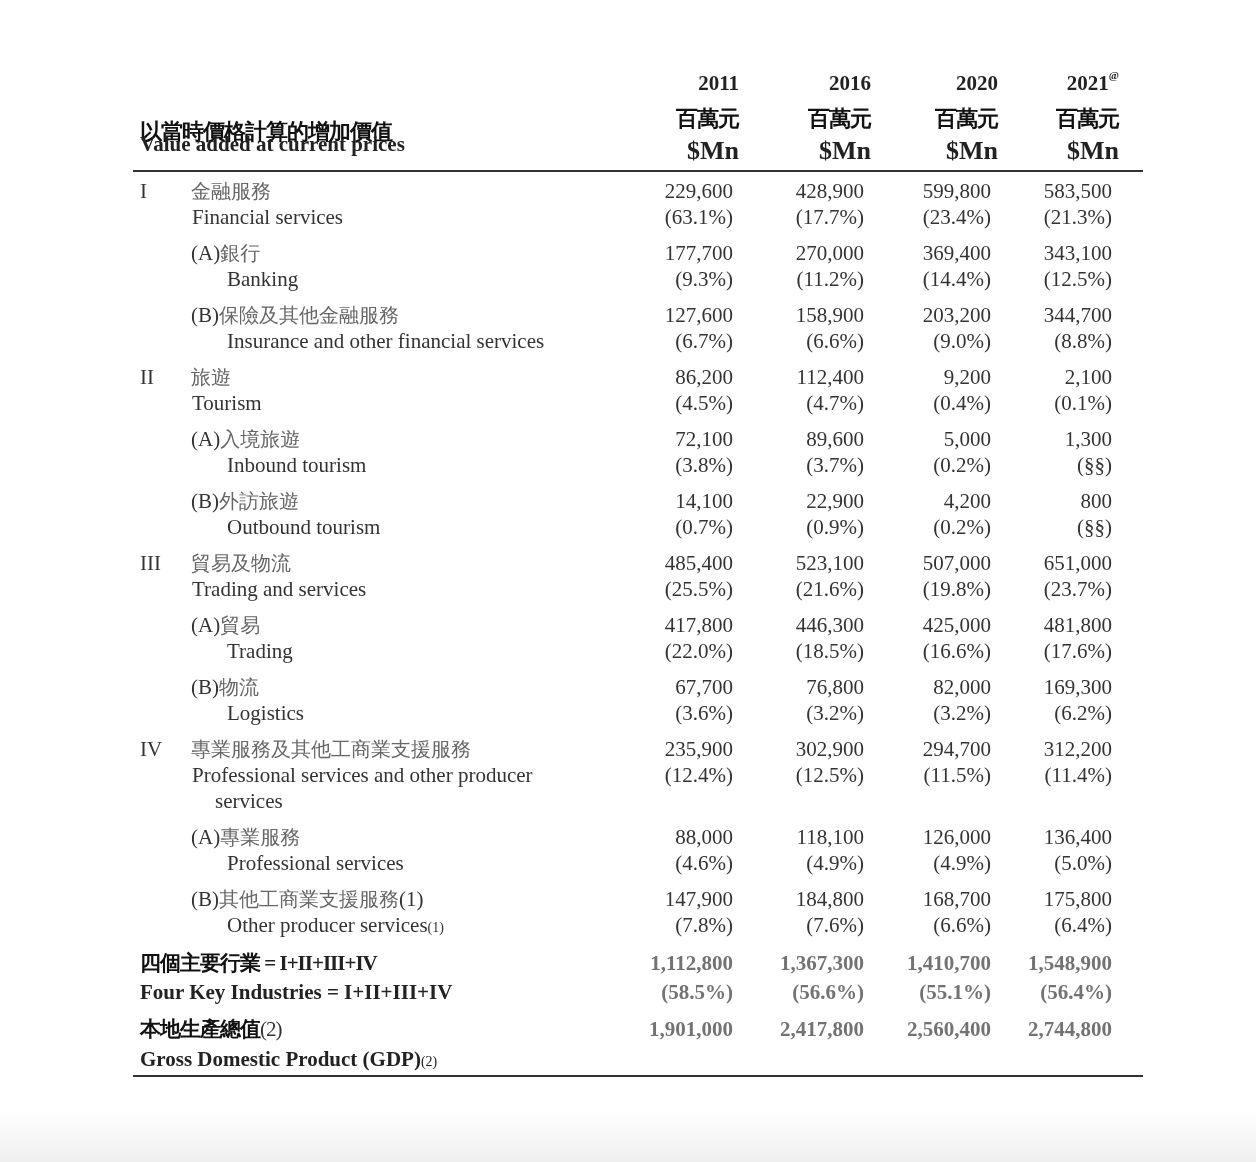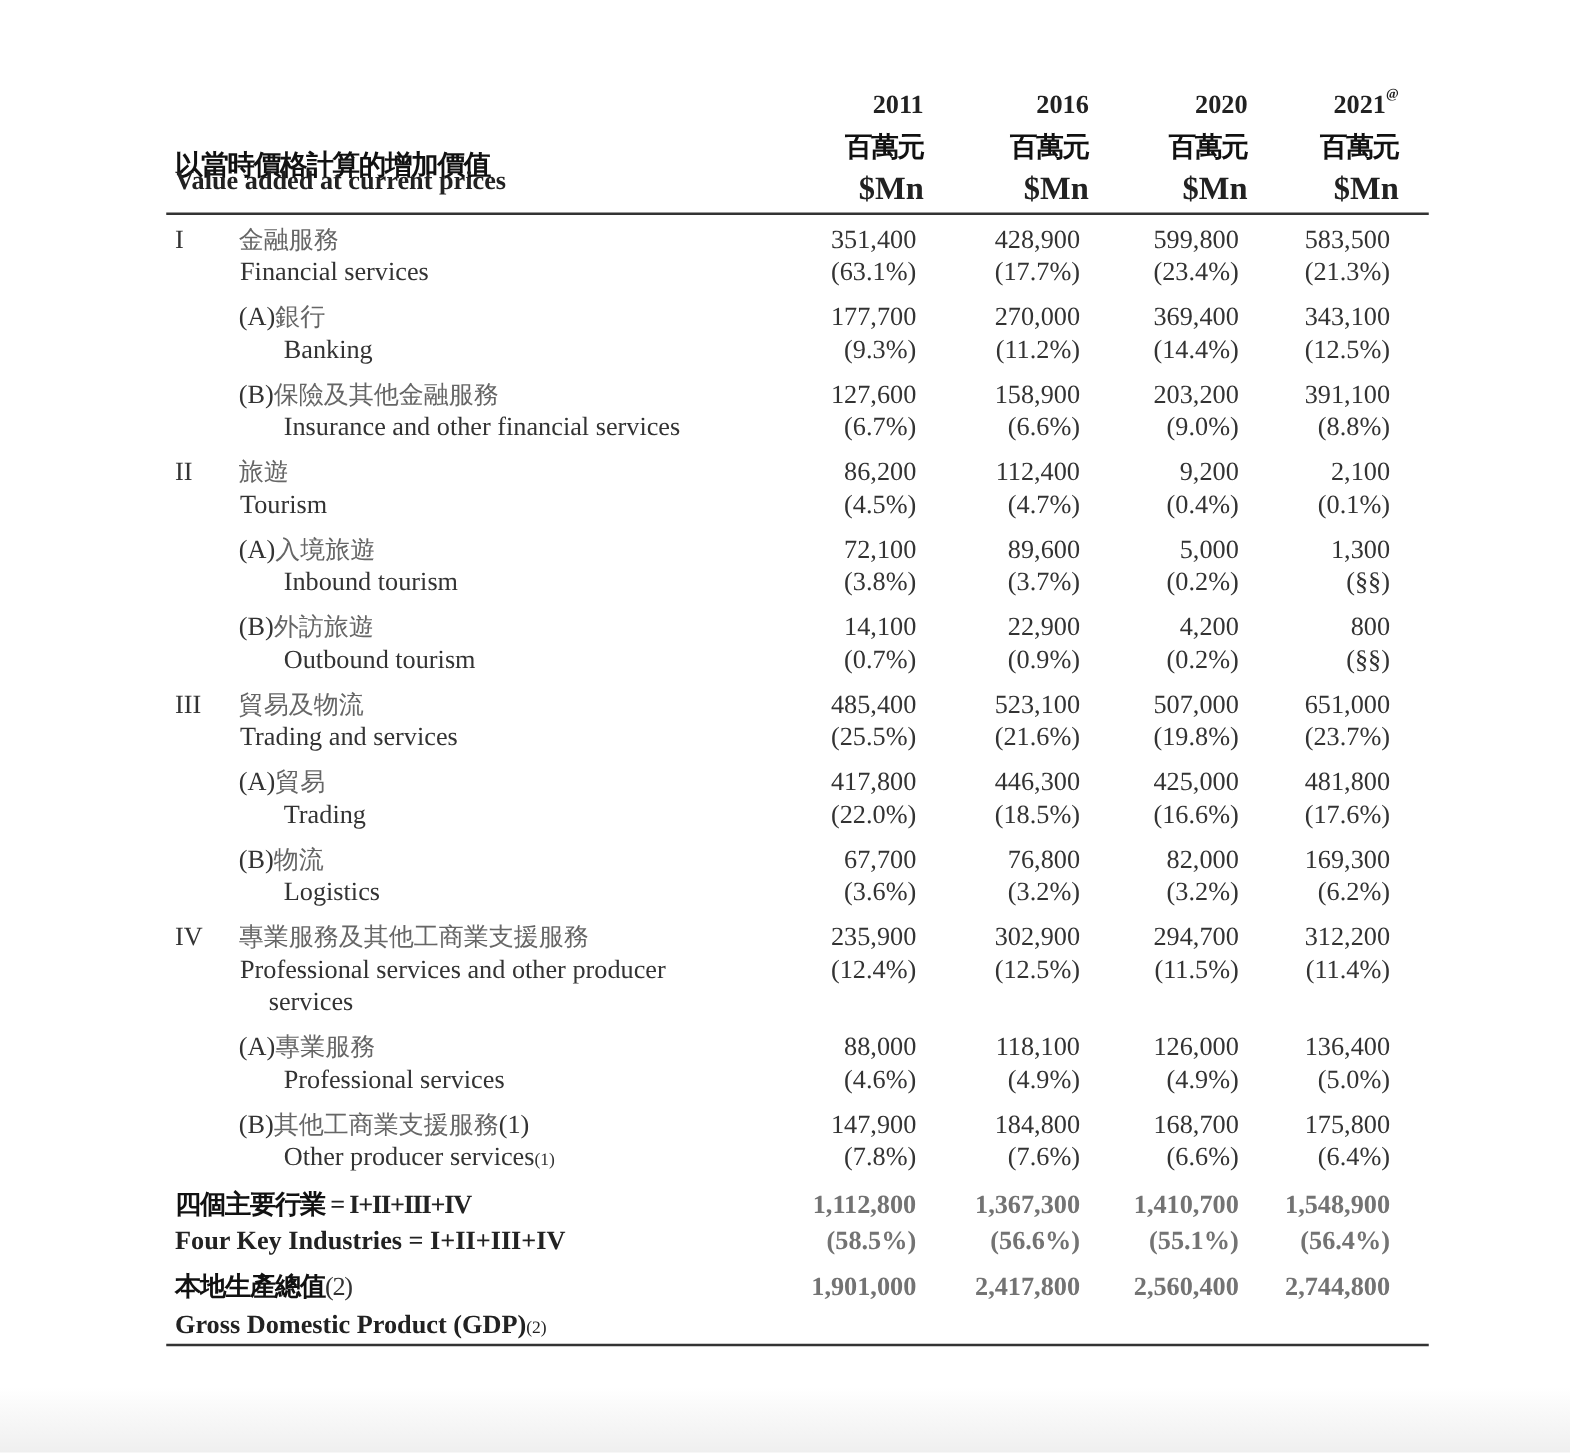--- a/index.html
+++ b/index.html
@@ -75,21 +75,21 @@
       <div class="unit-zh">百萬元</div>
       <div class="unit-en">$Mn</div>
     </div>
   </div>
 
   <div id="rows">
       <div class="row" style="top:112px">
         <div class="roman">I</div>
         <div class="lbl-zh" style="left:58px; top:0"><span>金融服務</span></div>
         <div class="lbl-en" style="left:59px; top:26px"><span>Financial services</span></div>
-        <div class="val" style="left:490px; top:0">351,400</div>
+        <div class="val" style="left:490px; top:0">229,600</div>
         <div class="val" style="left:490px; top:26px">(63.1%)</div>
         <div class="val" style="left:621px; top:0">428,900</div>
         <div class="val" style="left:621px; top:26px">(17.7%)</div>
         <div class="val" style="left:748px; top:0">599,800</div>
         <div class="val" style="left:748px; top:26px">(23.4%)</div>
         <div class="val" style="left:869px; top:0">583,500</div>
         <div class="val" style="left:869px; top:26px">(21.3%)</div>
       </div>
       <div class="row" style="top:174px">
         <div class="lbl-zh" style="left:58px; top:0"><span class="prefix">(A)</span><span>銀行</span></div>
@@ -105,21 +105,21 @@
       </div>
       <div class="row" style="top:236px">
         <div class="lbl-zh" style="left:58px; top:0"><span class="prefix">(B)</span><span>保險及其他金融服務</span></div>
         <div class="lbl-en" style="left:94px; top:26px"><span>Insurance and other financial services</span></div>
         <div class="val" style="left:490px; top:0">127,600</div>
         <div class="val" style="left:490px; top:26px">(6.7%)</div>
         <div class="val" style="left:621px; top:0">158,900</div>
         <div class="val" style="left:621px; top:26px">(6.6%)</div>
         <div class="val" style="left:748px; top:0">203,200</div>
         <div class="val" style="left:748px; top:26px">(9.0%)</div>
-        <div class="val" style="left:869px; top:0">391,100</div>
+        <div class="val" style="left:869px; top:0">344,700</div>
         <div class="val" style="left:869px; top:26px">(8.8%)</div>
       </div>
       <div class="row" style="top:298px">
         <div class="roman">II</div>
         <div class="lbl-zh" style="left:58px; top:0"><span>旅遊</span></div>
         <div class="lbl-en" style="left:59px; top:26px"><span>Tourism</span></div>
         <div class="val" style="left:490px; top:0">86,200</div>
         <div class="val" style="left:490px; top:26px">(4.5%)</div>
         <div class="val" style="left:621px; top:0">112,400</div>
         <div class="val" style="left:621px; top:26px">(4.7%)</div>

